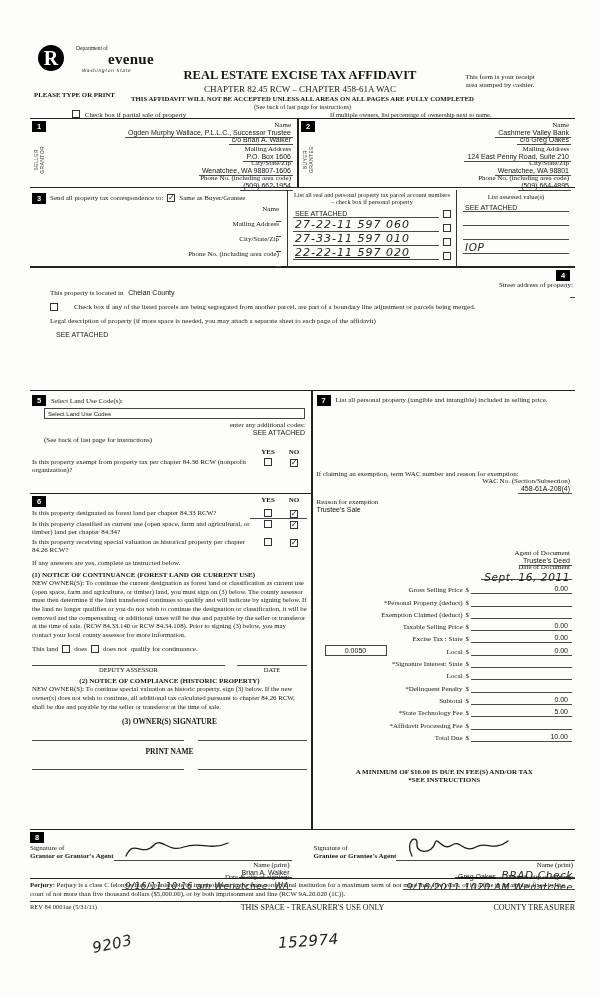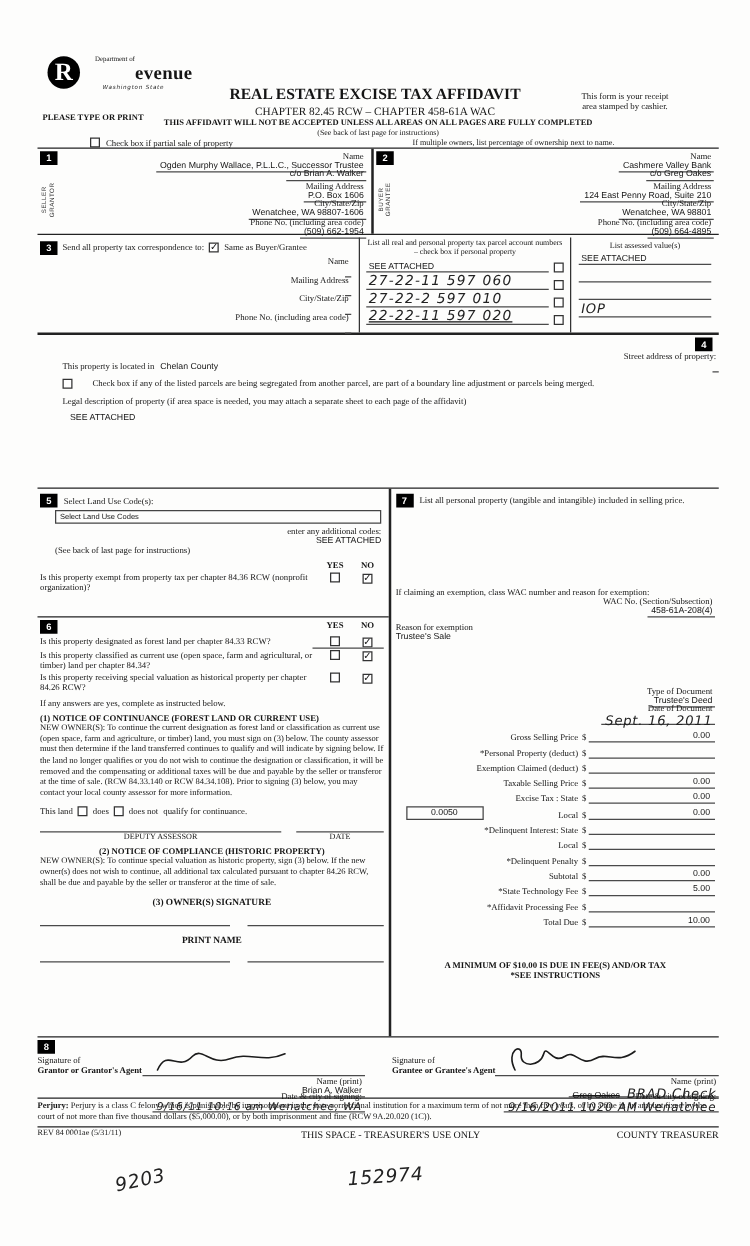--- a/index.html
+++ b/index.html
@@ -181,21 +181,21 @@
       <div class="ctr" style="font-size:6.3px; line-height:1.2;">List all real and personal property tax parcel account numbers – check box if personal property</div>
       <div class="prow" style="height:12px;">
           <span class="pline sans">SEE ATTACHED</span>
           <span class="cb" style="margin-left:4px;"></span>
         </div>
       <div class="prow" style="height:14px;">
           <span class="pline hand" style="font-size:11px; letter-spacing:1px;">27-22-11 597 060</span>
           <span class="cb" style="margin-left:4px;"></span>
         </div>
       <div class="prow" style="height:14px;">
-          <span class="pline hand" style="font-size:11px; letter-spacing:1px;">27-22-2 597 010</span>
+          <span class="pline hand" style="font-size:11px; letter-spacing:1px;">27-33-11 597 010</span>
           <span class="cb" style="margin-left:4px;"></span>
         </div>
       <div class="prow" style="height:14px;text-decoration:underline;">
           <span class="pline hand" style="font-size:11px; letter-spacing:1px;">22-22-11 597 020</span>
           <span class="cb" style="margin-left:4px;"></span>
         </div>
     </div>
     <div style="width:1px; background:#333;"></div>
 
     <div style="flex:1; padding:3px 6px 0 6px;">
@@ -222,21 +222,21 @@
       <span class="uval"></span>
     </div>
     <div style="margin:6px 0 0 20px;">
       <span>This property is located in</span>
       <span class="sans" style="margin-left:3px;">Chelan County</span>
     </div>
     <div style="margin:6px 0 0 20px; display:flex; gap:4px; align-items:flex-start;">
       <span class="cb"></span>
       <span style="flex:1;padding-left:12px;">Check box if any of the listed parcels are being segregated from another parcel, are part of a boundary line adjustment or parcels being merged.</span>
     </div>
-    <div style="margin:6px 0 0 20px;">Legal description of property (if area space is needed, you may attach a separate sheet to each page of the affidavit)</div>
+    <div style="margin:6px 0 0 20px;">Legal description of property (if more space is needed, you may attach a separate sheet to each page of the affidavit)</div>
     <div class="sans" style="margin:6px 0 0 26px;">SEE ATTACHED</div>
   </div>
 
   <div class="abs" style="left:30px; top:390px; width:545px; height:440px; border-top:1px solid #222; border-bottom:1.5px solid #222; display:flex;">
 
     <div style="width:281px; display:flex; flex-direction:column;">
 
       <div style="height:103px; border-bottom:1px solid #222; padding:3px 4px 0 2px;">
         <div style="display:flex; gap:5px; align-items:center; height:13px;">
           <span class="numbox">5</span>
@@ -318,29 +318,29 @@
     </div>
 
     <div style="width:1.5px; background:#222;"></div>
 
     <div style="flex:1; padding:4px 3px 0 4px; position:relative;">
       <div style="display:flex; gap:5px;">
         <span class="numbox">7</span>
         <span style="flex:1; line-height:1.5;">List all  personal property (tangible and intangible) included in selling price.</span>
       </div>
       <div style="height:64px;"></div>
-      <div>If claiming an exemption, class WAC number and reason for exemption:</div>
+      <div>If claiming an exemption, term WAC number and reason for exemption:</div>
       <div class="frow" style="height:15px;justify-content:center;">
         <span class="lbl">WAC No. (Section/Subsection)</span>
         <span class="uval sans">458-61A-208(4)</span>
       </div>
       <div style="margin-top:5px;">Reason for exemption</div>
       <div class="sans">Trustee's Sale</div>
       <div class="frow" style="height:14px; margin-top:36px;">
-        <span class="lbl">Type of Document</span>
+        <span class="lbl">Agent of Document</span>
         <span class="uval sans">Trustee's Deed</span>
       </div>
       <div class="frow" style="height:17px;">
         <span class="lbl">Date of Document</span>
         <span class="uval hand" style="font-size:10.5px;">Sept. 16, 2011</span>
       </div>
 
       <div style="position:relative; margin-top:2px;">
         <div class="ratebox sans" style="top:63px;">0.0050</div>
         <div class="mrow">
@@ -367,21 +367,21 @@
             <span class="mlbl">Excise Tax : State</span>
             <span class="mdollar">$</span>
             <span class="mline sans">0.00</span>
           </div>
         <div class="mrow">
             <span class="mlbl">Local</span>
             <span class="mdollar">$</span>
             <span class="mline sans">0.00</span>
           </div>
         <div class="mrow">
-            <span class="mlbl">*Delinquent Interest: State</span>
+            <span class="mlbl">*Signature Interest: State</span>
             <span class="mdollar">$</span>
             <span class="mline sans"></span>
           </div>
         <div class="mrow">
             <span class="mlbl">Local</span>
             <span class="mdollar">$</span>
             <span class="mline sans"></span>
           </div>
         <div class="mrow">
             <span class="mlbl">*Delinquent Penalty</span>

